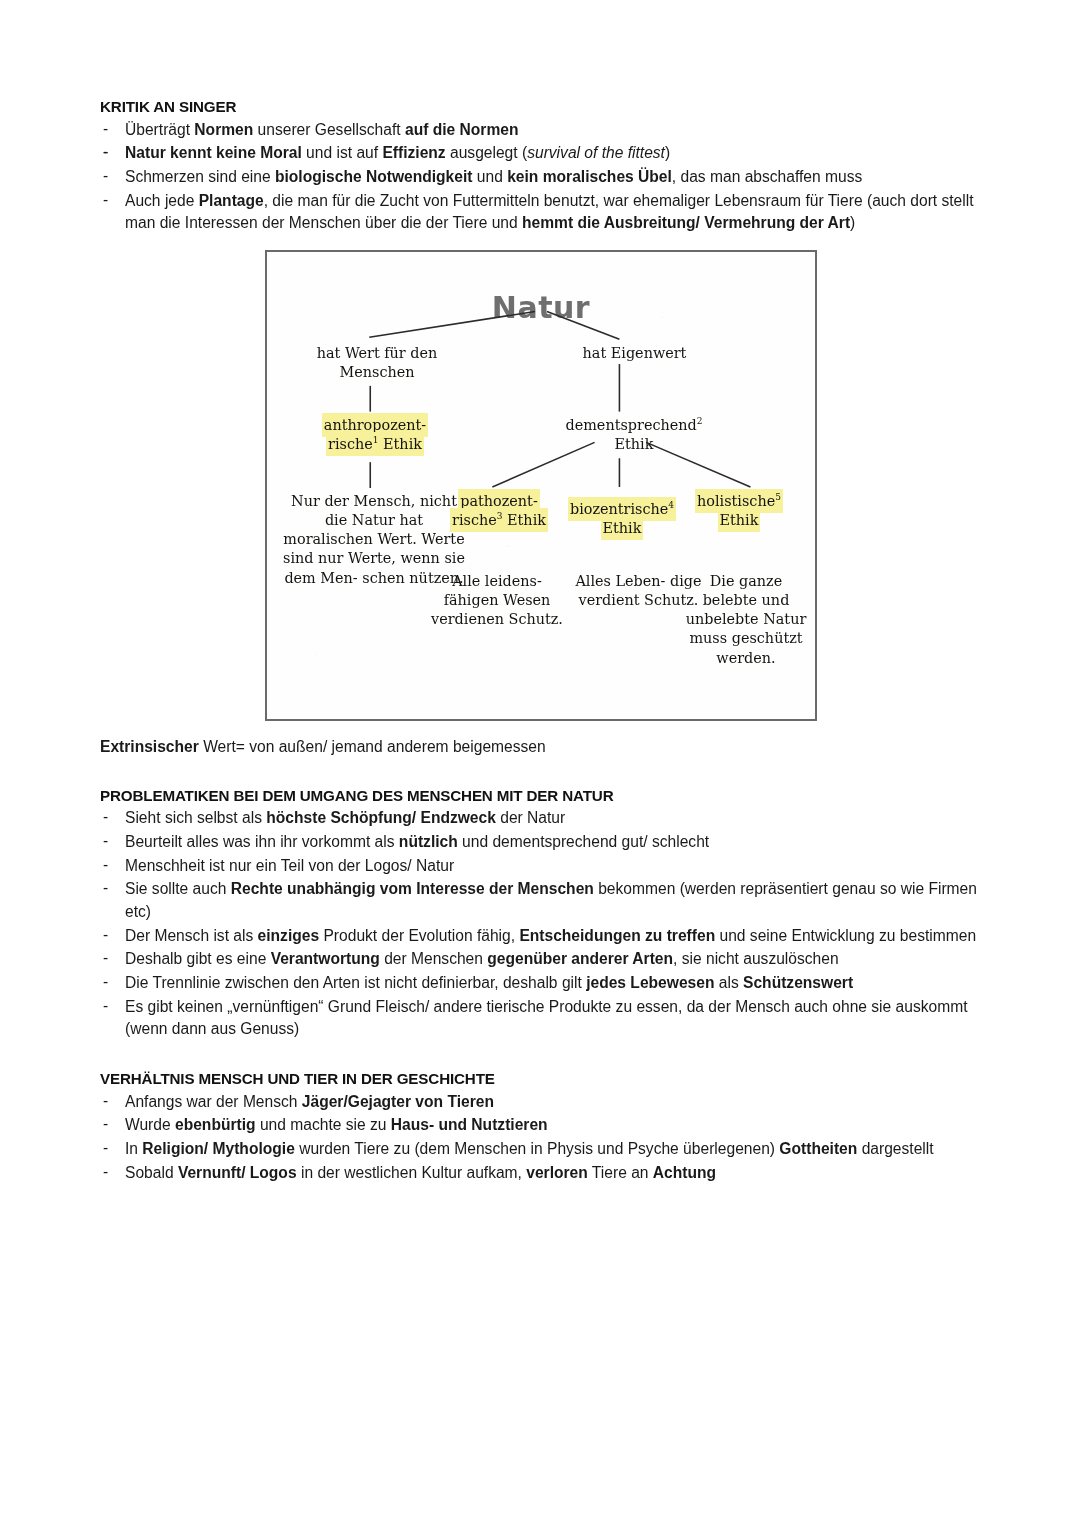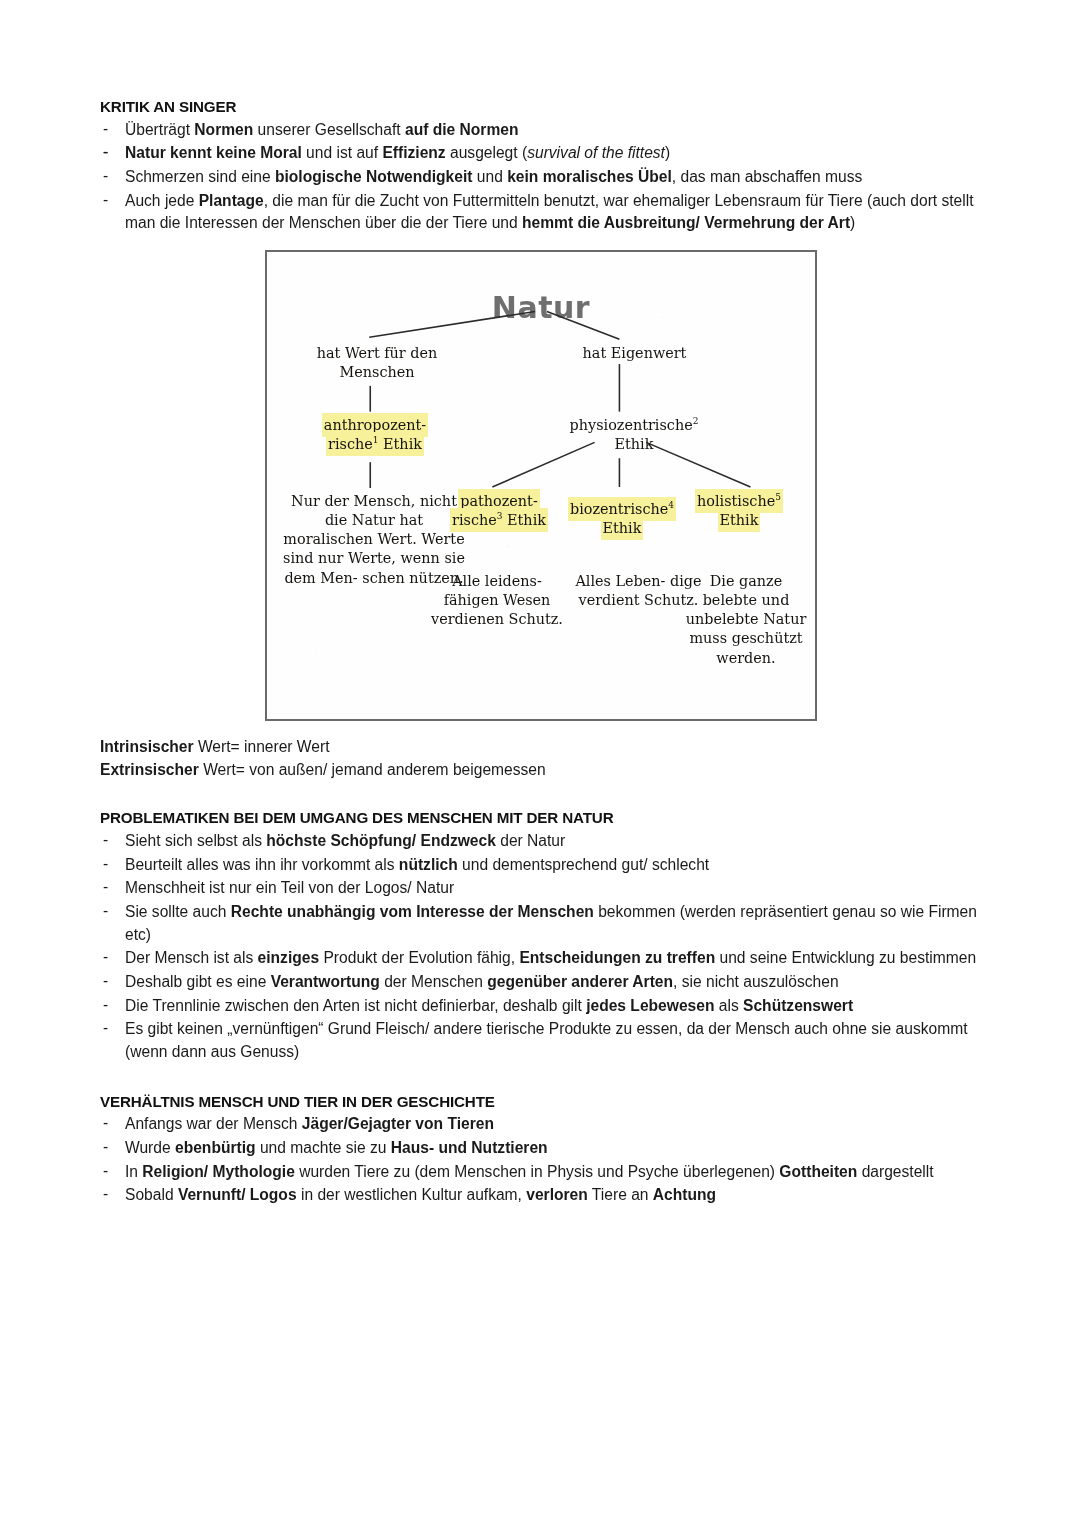--- a/index.html
+++ b/index.html
@@ -193,21 +193,21 @@
         <div class="node n-wert-mensch">hat Wert für den Menschen</div>
 
         <div class="node n-eigenwert">hat Eigenwert</div>
 
         <div class="node n-anthro">
           <div><span class="hl">anthropozent-</span></div>
           <div><span class="hl"><span>rische</span><sup>1</sup><span> Ethik</span></span></div>
         </div>
 
         <div class="node n-physio">
-          <div><span>physiozentrische</span><sup>2</sup></div>
+          <div><span>dementsprechend</span><sup>2</sup></div>
           <div>Ethik</div>
         </div>
 
         <div class="node n-nur-mensch">Nur der Mensch, nicht die Natur hat moralischen Wert. Werte sind nur Werte, wenn sie dem Men- schen nützen.</div>
 
         <div class="node n-patho">
           <div><span class="hl">pathozent-</span></div>
           <div><span class="hl"><span>rische</span><sup>3</sup><span> Ethik</span></span></div>
         </div>
 
@@ -221,21 +221,20 @@
           <div><span class="hl">Ethik</span></div>
         </div>
 
         <div class="node n-patho-d">Alle leidens- fähigen Wesen verdienen Schutz.</div>
         <div class="node n-bio-d">Alles Leben- dige verdient Schutz.</div>
         <div class="node n-holi-d">Die ganze belebte und unbelebte Natur muss geschützt werden.</div>
       </div>
     </div>
 
     <div class="plain-lines">
-      <div><b>Intrinsischer</b><span> Wert= innerer Wert</span></div>
       <div><b>Extrinsischer</b><span> Wert= von außen/ jemand anderem beigemessen</span></div>
     </div>
 
     <div class="gap-md"></div>
 
     <div class="sec-head">PROBLEMATIKEN BEI DEM UMGANG DES MENSCHEN MIT DER NATUR</div>
     <ul class="bullets">
       <li><span class="dash">-</span><span class="rt">Sieht sich selbst als <b>höchste Schöpfung/ Endzweck</b> der Natur</span></li>
       <li><span class="dash">-</span><span class="rt">Beurteilt alles was ihn ihr vorkommt als <b>nützlich</b> und dementsprechend gut/ schlecht</span></li>
       <li><span class="dash">-</span><span class="rt">Menschheit ist nur ein Teil von der Logos/ Natur</span></li>

